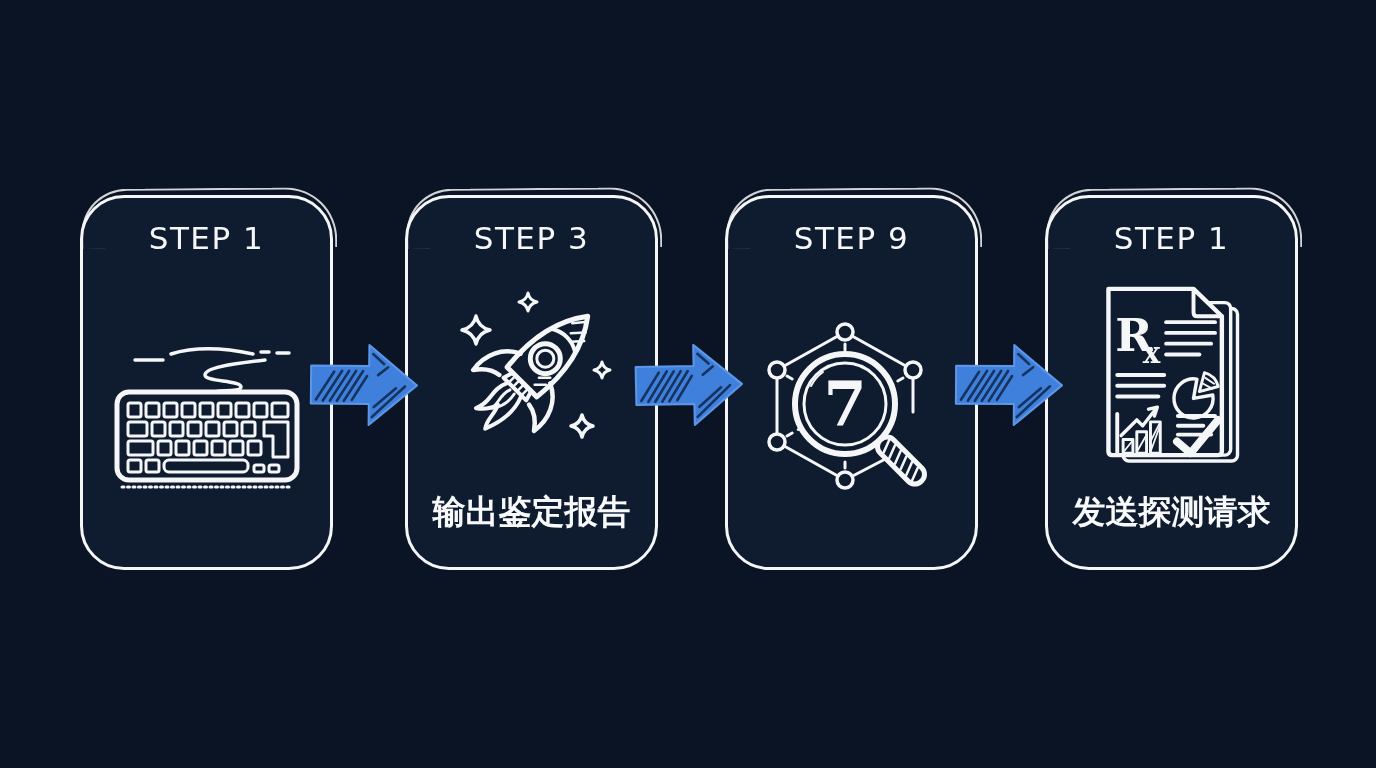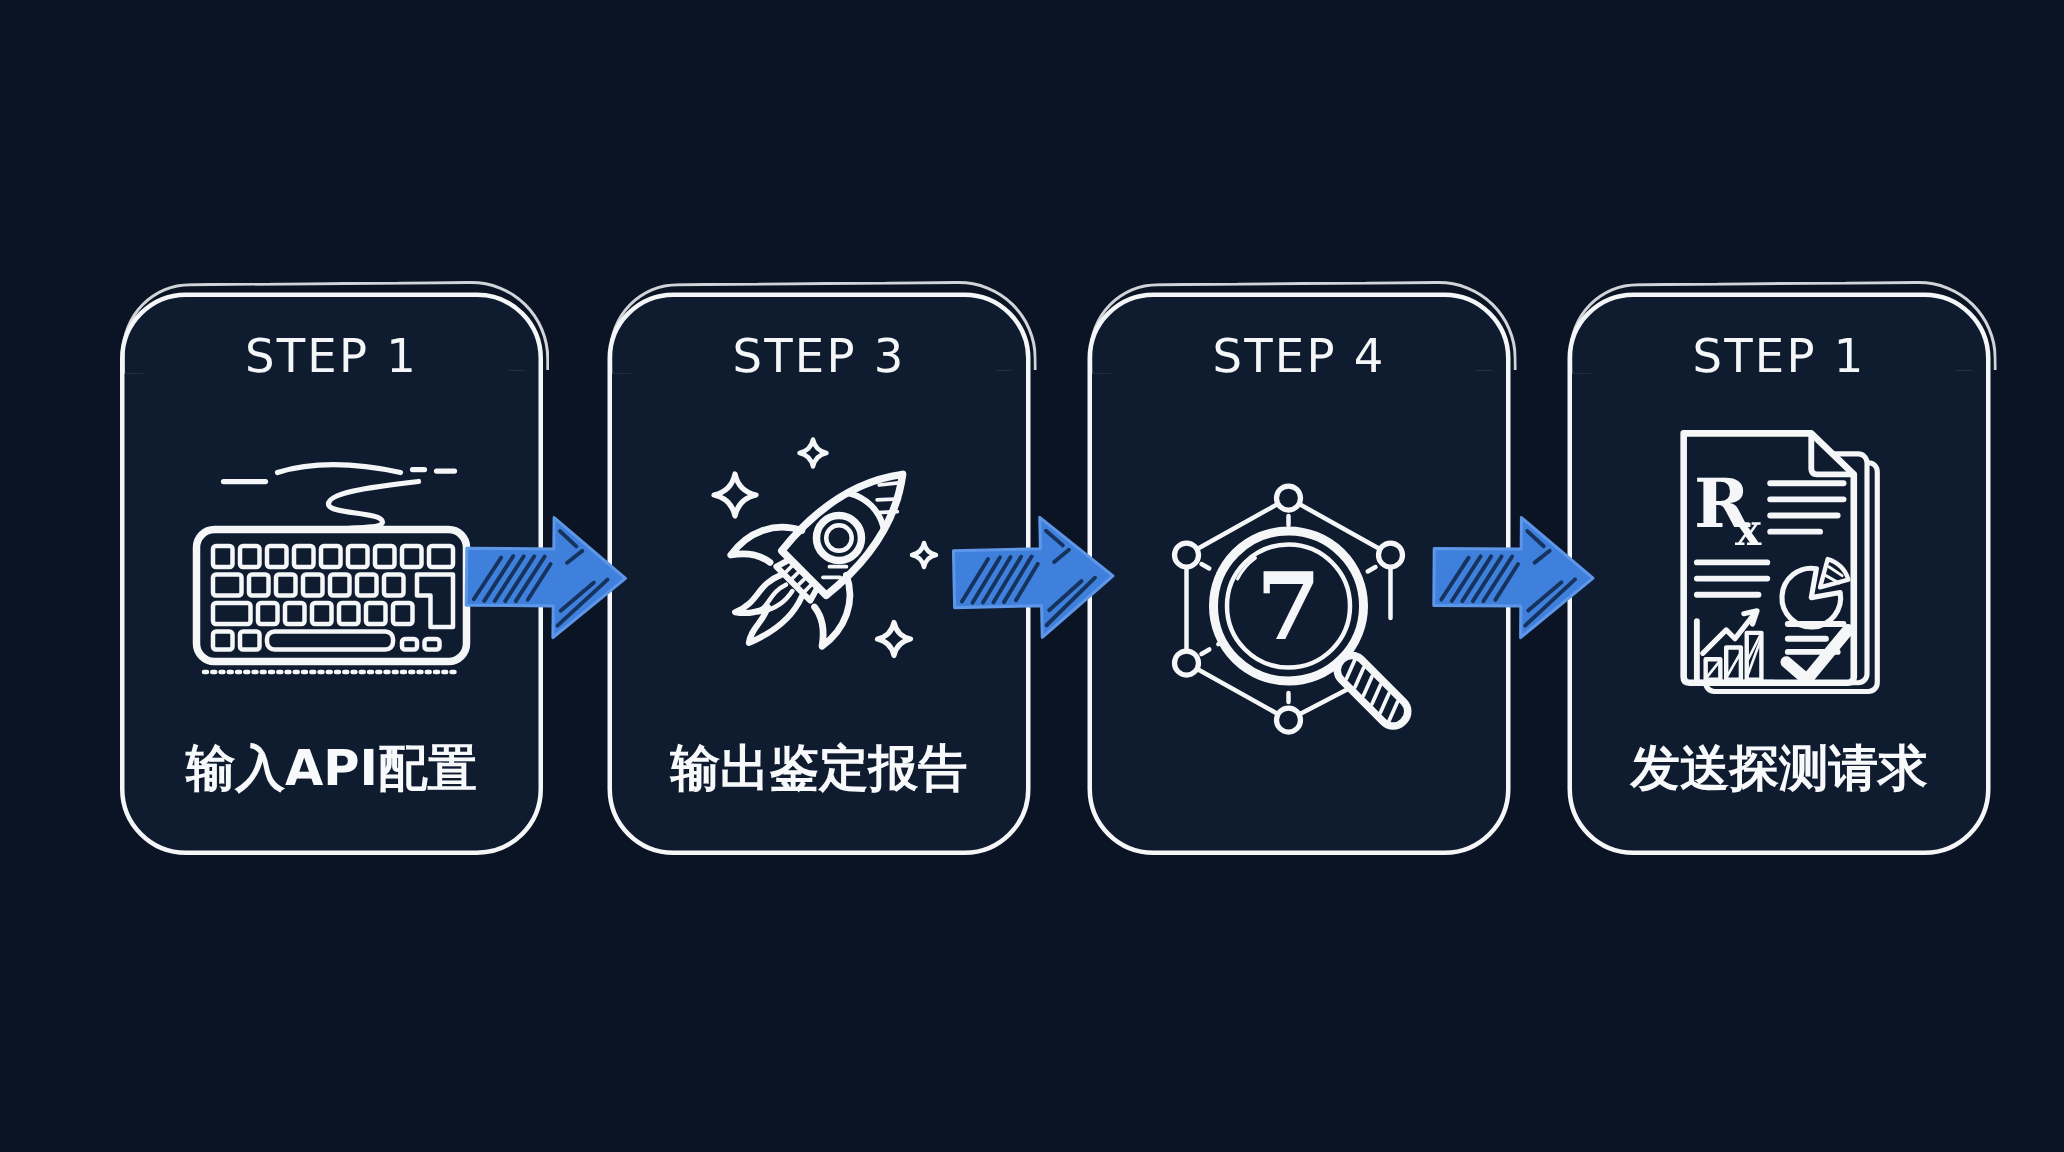--- a/index.html
+++ b/index.html
@@ -8,21 +8,21 @@
     background:#0b1424;
     font-family:"DejaVu Sans", sans-serif;
     position:relative;
     overflow:hidden;
     color:#f4f6f8;
   }
   .stage{position:absolute;inset:0;}
   .card{
     position:absolute;
     top:195px;
-    width:282px;height:375px;
+    width:253px;height:375px;
     background:#0f1c30;
     border:3.5px solid #f4f6f8;
     border-radius:44px;
     box-sizing:border-box;
     display:flex;flex-direction:column;align-items:center;
   }
   
   .card::before{
     content:"";
     position:absolute;
@@ -113,21 +113,20 @@
             <rect x="21" y="134" width="13" height="12" rx="2"></rect>
               <rect x="39" y="134" width="13" height="12" rx="2"></rect>
             <rect x="57" y="134" width="84" height="12" rx="5"></rect>
             <rect x="147" y="139" width="10" height="7" rx="2"></rect>
               <rect x="162" y="139" width="10" height="7" rx="2"></rect>
           </g>
           <path stroke-width="3" stroke-dasharray="2 3.5" d="M15 161 H185"></path>
         </g>
       </svg>
     </div>
-    <div class="step-label">输入API配置</div>
   </div>
 
   <div class="card card-2">
     <div class="step-title">STEP 3</div>
     <div class="icon-wrap">
       <svg width="200" height="192" viewBox="0 0 200 190">
         <g class="sk">
           <path stroke-width="3.5" d="M44 38 Q46.5 49.5 58 52 Q46.5 54.5 44 66 Q41.5 54.5 30 52 Q41.5 49.5 44 38 Z"></path>
           <path stroke-width="3" d="M96 15 Q97.6 22.4 105 24 Q97.6 25.6 96 33 Q94.4 25.6 87 24 Q94.4 22.4 96 15 Z"></path>
           <path stroke-width="3" d="M170 84 Q171.4 90.6 178 92 Q171.4 93.4 170 100 Q168.6 93.4 162 92 Q168.6 90.6 170 84 Z"></path>
@@ -156,21 +155,21 @@
             <path stroke-width="4" d="M-10 29 C-17 45 -7 52 -14 68 C-7 63 -3 57 -1 50 C4 60 1 68 7 76 C13 61 16 44 10 29"></path>
             <path stroke-width="3" d="M-3 31 C-7 42 -1 48 -3 57 C3 49 5 40 3 31"></path>
           </g>
         </g>
       </svg>
     </div>
     <div class="step-label">输出鉴定报告</div>
   </div>
 
   <div class="card card-3">
-    <div class="step-title">STEP 4</div>
+    <div class="step-title">STEP 9</div>
     <div class="icon-wrap">
       <svg width="210" height="202" viewBox="0 0 210 200">
         <g class="sk">
           <g stroke-width="3">
             <path d="M98 20 L166 58"></path>
               <path d="M98 20 L30 58"></path>
             <path d="M30 58 V130"></path>
               <path d="M166 58 V100"></path>
             <path d="M30 130 L98 168"></path>
               <path d="M98 168 L146 143"></path>

